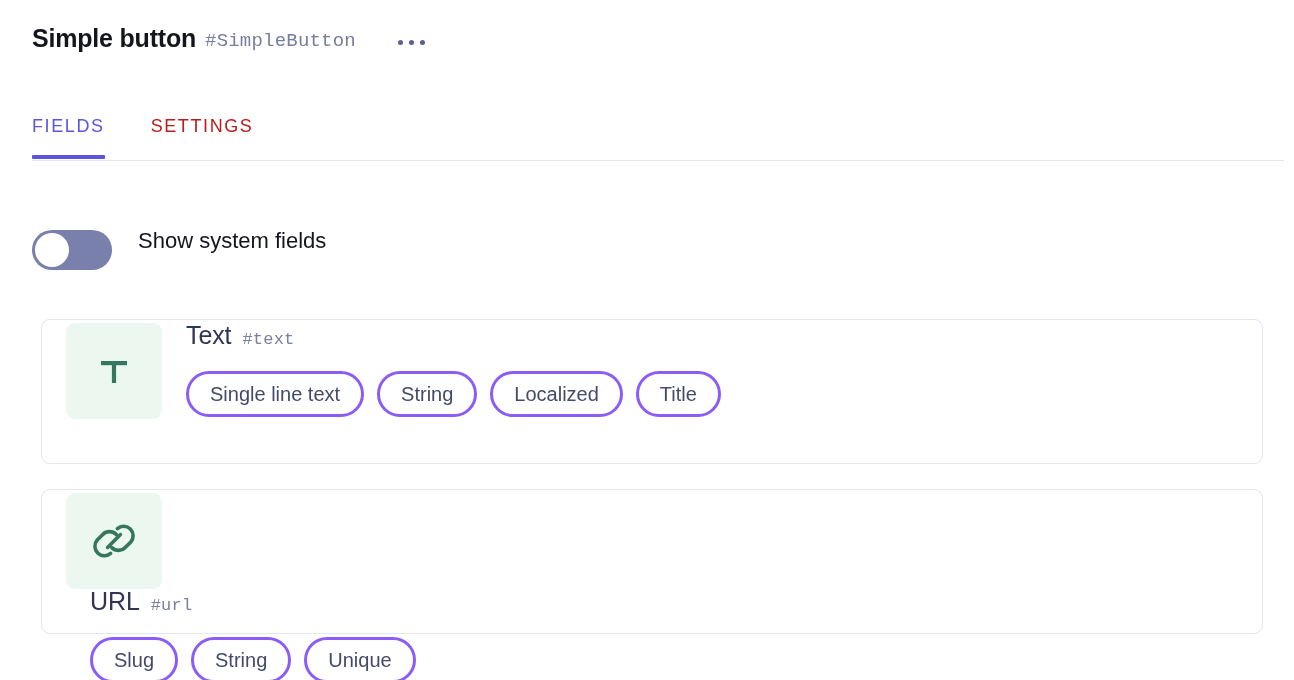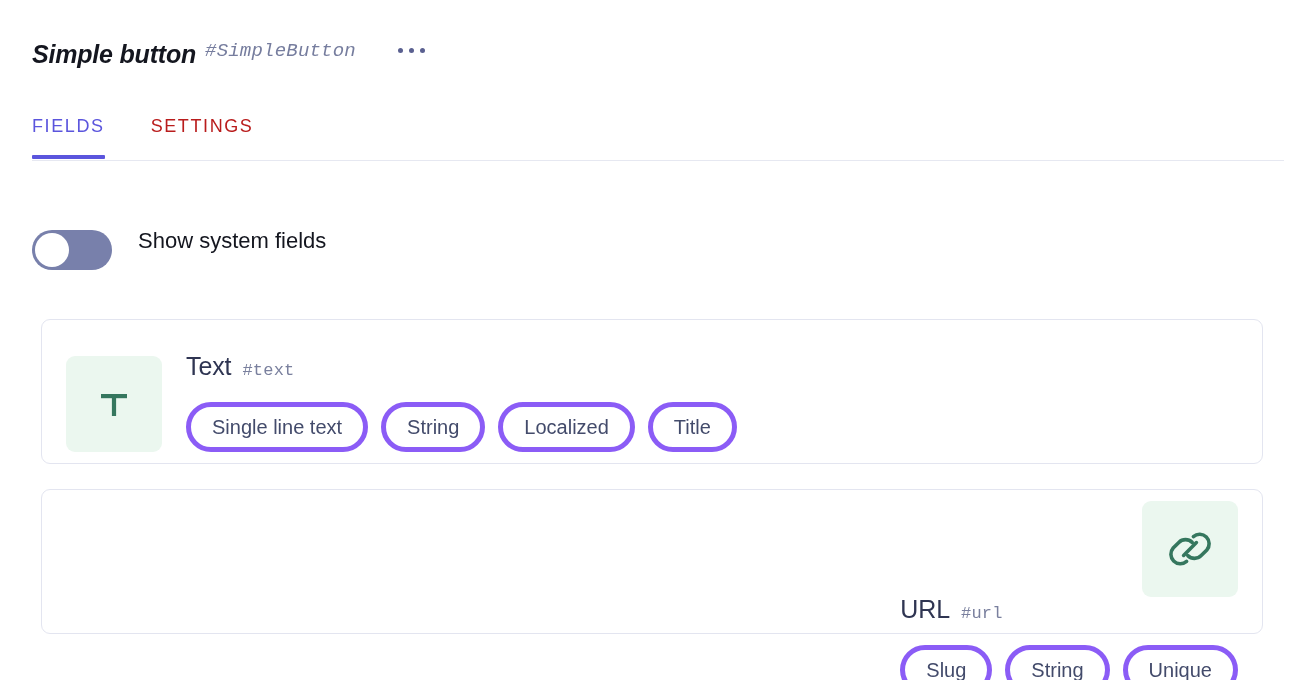--- a/index.html
+++ b/index.html
@@ -17,24 +17,23 @@
     width: 1294px;
     height: 680px;
     overflow: hidden;
     background: #ffffff;
   }
 
   
   .header {
     position: absolute;
     left: 32px;
-    top: 42px;
-    display: flex;
-    align-items: flex-start;
-    font-style: italic;
+    top: 26px;
+    display: flex;
+    align-items: flex-end;
   }
 
   .page-title {
     font-size: 25px;
     font-weight: bold;
     color: #14161f;
     letter-spacing: -0.2px;
     line-height: 1;
   }
 
@@ -146,22 +145,22 @@
     top: 319px;
     width: 1222px;
   }
 
   .field-card {
     border: 1px solid #e3e5f0;
     border-radius: 9px;
     background: #ffffff;
     height: 145px;
     display: flex;
-    align-items: flex-end;
-    padding: 11px 24px;
+    align-items: flex-start;
+    padding: 3px 24px;
   }
   .field-card + .field-card { margin-top: 25px; flex-direction: column; }
 
   .field-icon {
     width: 96px;
     height: 96px;
     border-radius: 9px;
     background: #ebf7ef;
     display: flex;
     align-items: center;
@@ -199,21 +198,21 @@
   }
 
   .pill-row {
     margin-top: 16px;
     display: flex;
     align-items: center;
     gap: 13px;
   }
 
   .pill {
-    border: 5px solid #8b5cf6;
+    border: 3px solid #8b5cf6;
     border-radius: 999px;
     padding: 8px 21px;
     font-size: 20px;
     color: #434b6b;
     line-height: 1.2;
     background: #ffffff;
     white-space: nowrap;
     cursor: pointer;
   }
 </style>

